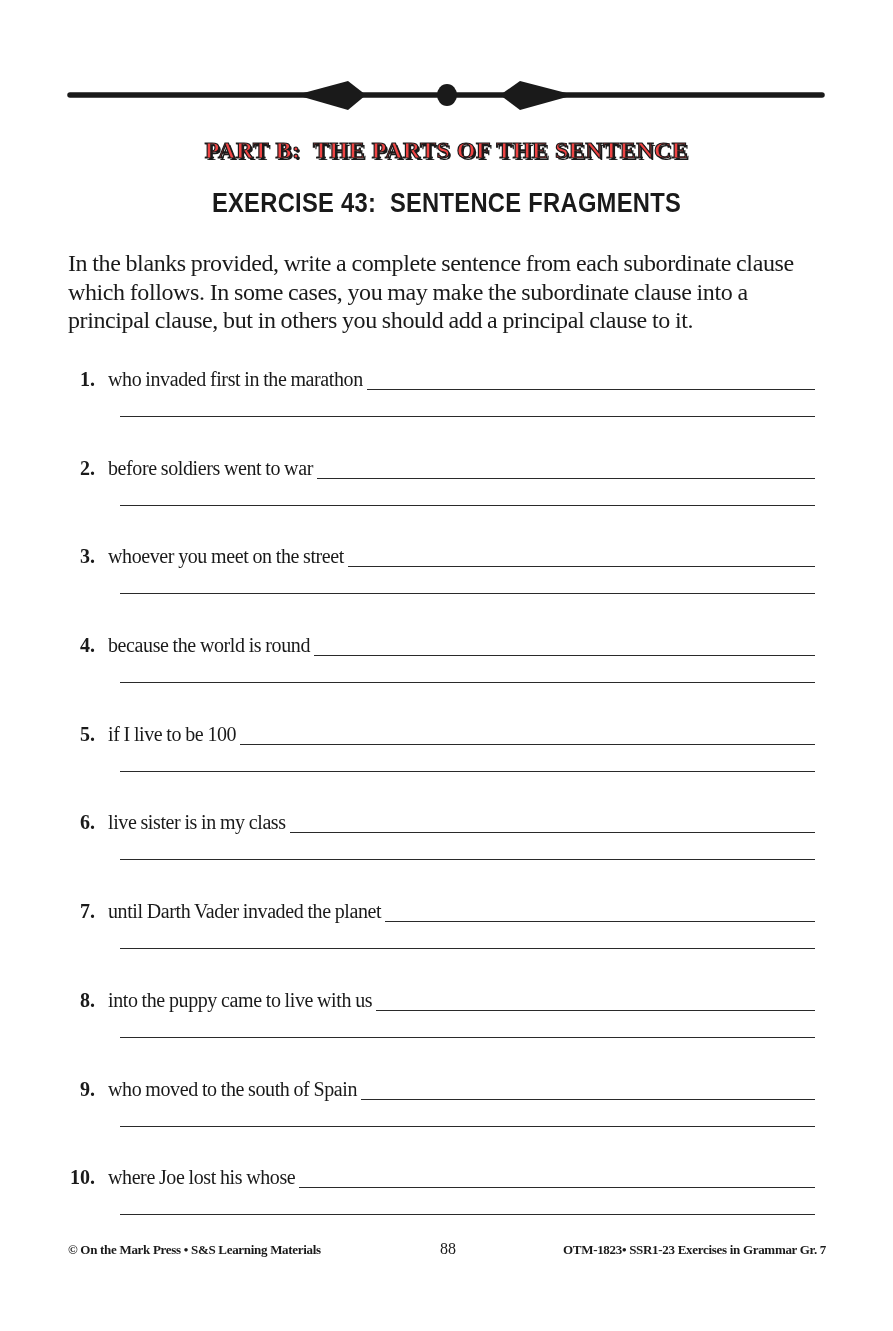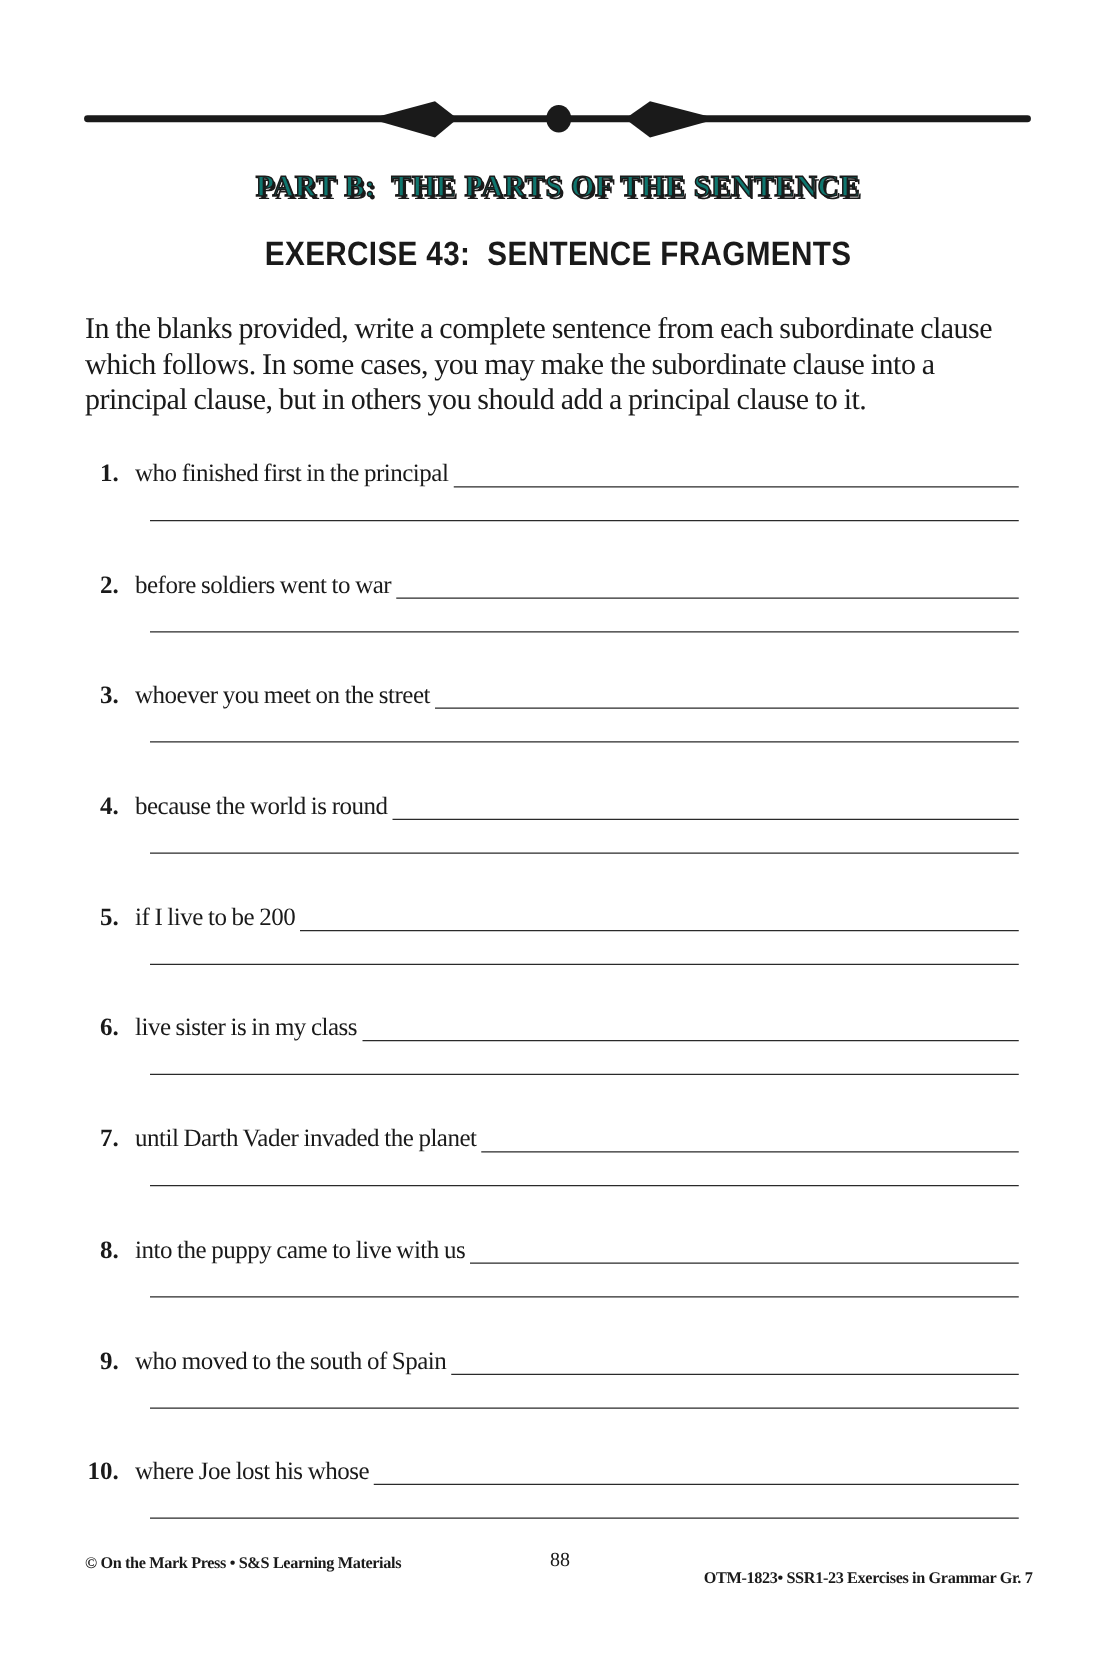--- a/index.html
+++ b/index.html
@@ -25,21 +25,21 @@
     .part-title {
       position: absolute;
       left: 0;
       width: 893px;
       top: 137px;
       text-align: center;
       font-family: "Liberation Serif", "DejaVu Serif", serif;
       font-weight: bold;
       font-size: 24px;
       letter-spacing: 0.5px;
-      color: #0f766e;
+      color: #ef4444;
       -webkit-text-stroke: 1.2px #1a1a1a;
       text-shadow: 2px 2px 0 #1a1a1a;
       text-transform: uppercase;
       white-space: pre;
     }
     .exercise-title {
       position: absolute;
       left: 0;
       width: 893px;
       top: 188px;
@@ -139,21 +139,21 @@
     .footer-page {
       position: absolute;
       left: 372px;
       top: -2px;
       font-size: 16px;
       font-weight: normal;
     }
     .footer-right {
       position: absolute;
       right: 0;
-      top: 12px;
+      top: 0;
       letter-spacing: -0.3px;
     }
   </style>
 </head>
 <body>
 
 <svg class="divider" viewBox="0 0 760 34" xmlns="http://www.w3.org/2000/svg">
   <line x1="4" y1="17" x2="756" y2="17" stroke="#1a1a1a" stroke-width="5.5" stroke-linecap="round"></line>
   <polygon points="230,17 282,3 300,17 282,32" fill="#1a1a1a"></polygon>
   <ellipse cx="381" cy="17" rx="10" ry="11" fill="#1a1a1a"></ellipse>
@@ -162,21 +162,21 @@
 
 <div class="part-title">PART B:  THE PARTS OF THE SENTENCE</div>
 <div class="exercise-title">EXERCISE 43:  SENTENCE FRAGMENTS</div>
 
 <div class="instructions">In the blanks provided, write a complete sentence from each subordinate clause which follows.  In some cases, you may make the subordinate clause into a principal clause, but in others you should add a principal clause to it.</div>
 
 <div class="items">
   <div class="item" style="top:366px;">
     <div class="item-line1">
       <span class="item-number">1.</span>
-      <span class="item-clause">who finished first in the principal</span>
+      <span class="item-clause">who invaded first in the marathon</span>
       <div class="answer-blank-1"></div>
     </div>
     <div class="answer-blank-2"></div>
   </div>
 
   <div class="item" style="top:455px;">
     <div class="item-line1">
       <span class="item-number">2.</span>
       <span class="item-clause">before soldiers went to war</span>
       <div class="answer-blank-1"></div>
@@ -198,21 +198,21 @@
       <span class="item-number">4.</span>
       <span class="item-clause">because the world is round</span>
       <div class="answer-blank-1"></div>
     </div>
     <div class="answer-blank-2"></div>
   </div>
 
   <div class="item" style="top:721px;">
     <div class="item-line1">
       <span class="item-number">5.</span>
-      <span class="item-clause">if I live to be 200</span>
+      <span class="item-clause">if I live to be 100</span>
       <div class="answer-blank-1"></div>
     </div>
     <div class="answer-blank-2"></div>
   </div>
 
   <div class="item" style="top:809px;">
     <div class="item-line1">
       <span class="item-number">6.</span>
       <span class="item-clause">live sister is in my class</span>
       <div class="answer-blank-1"></div>

